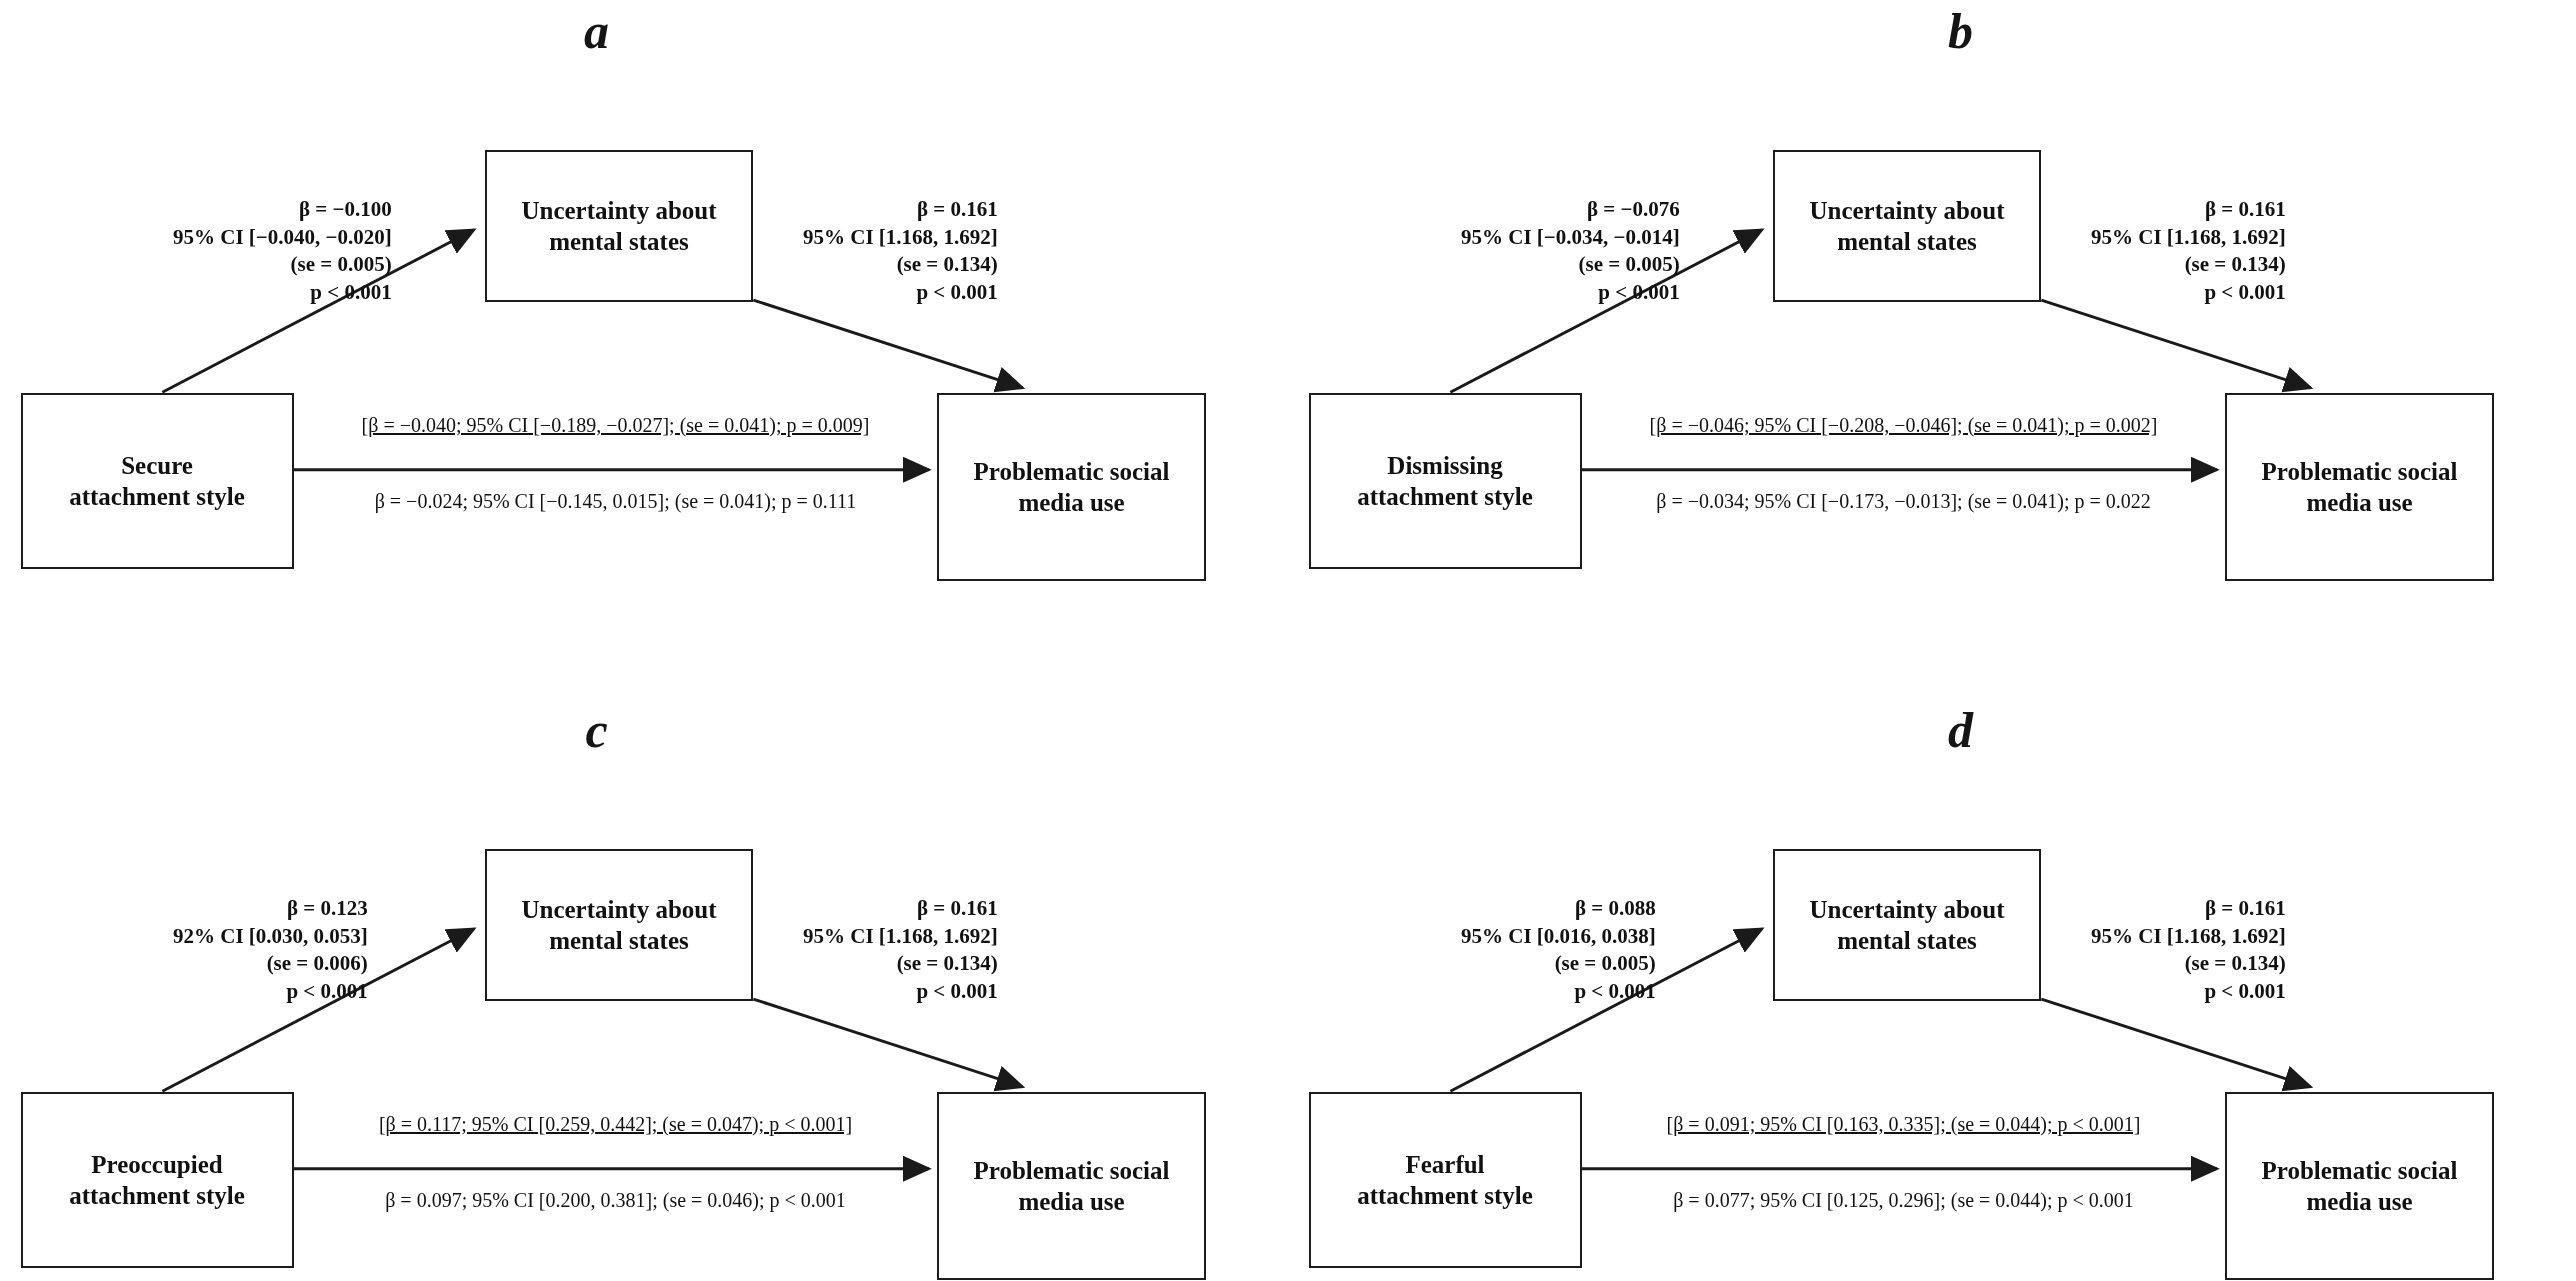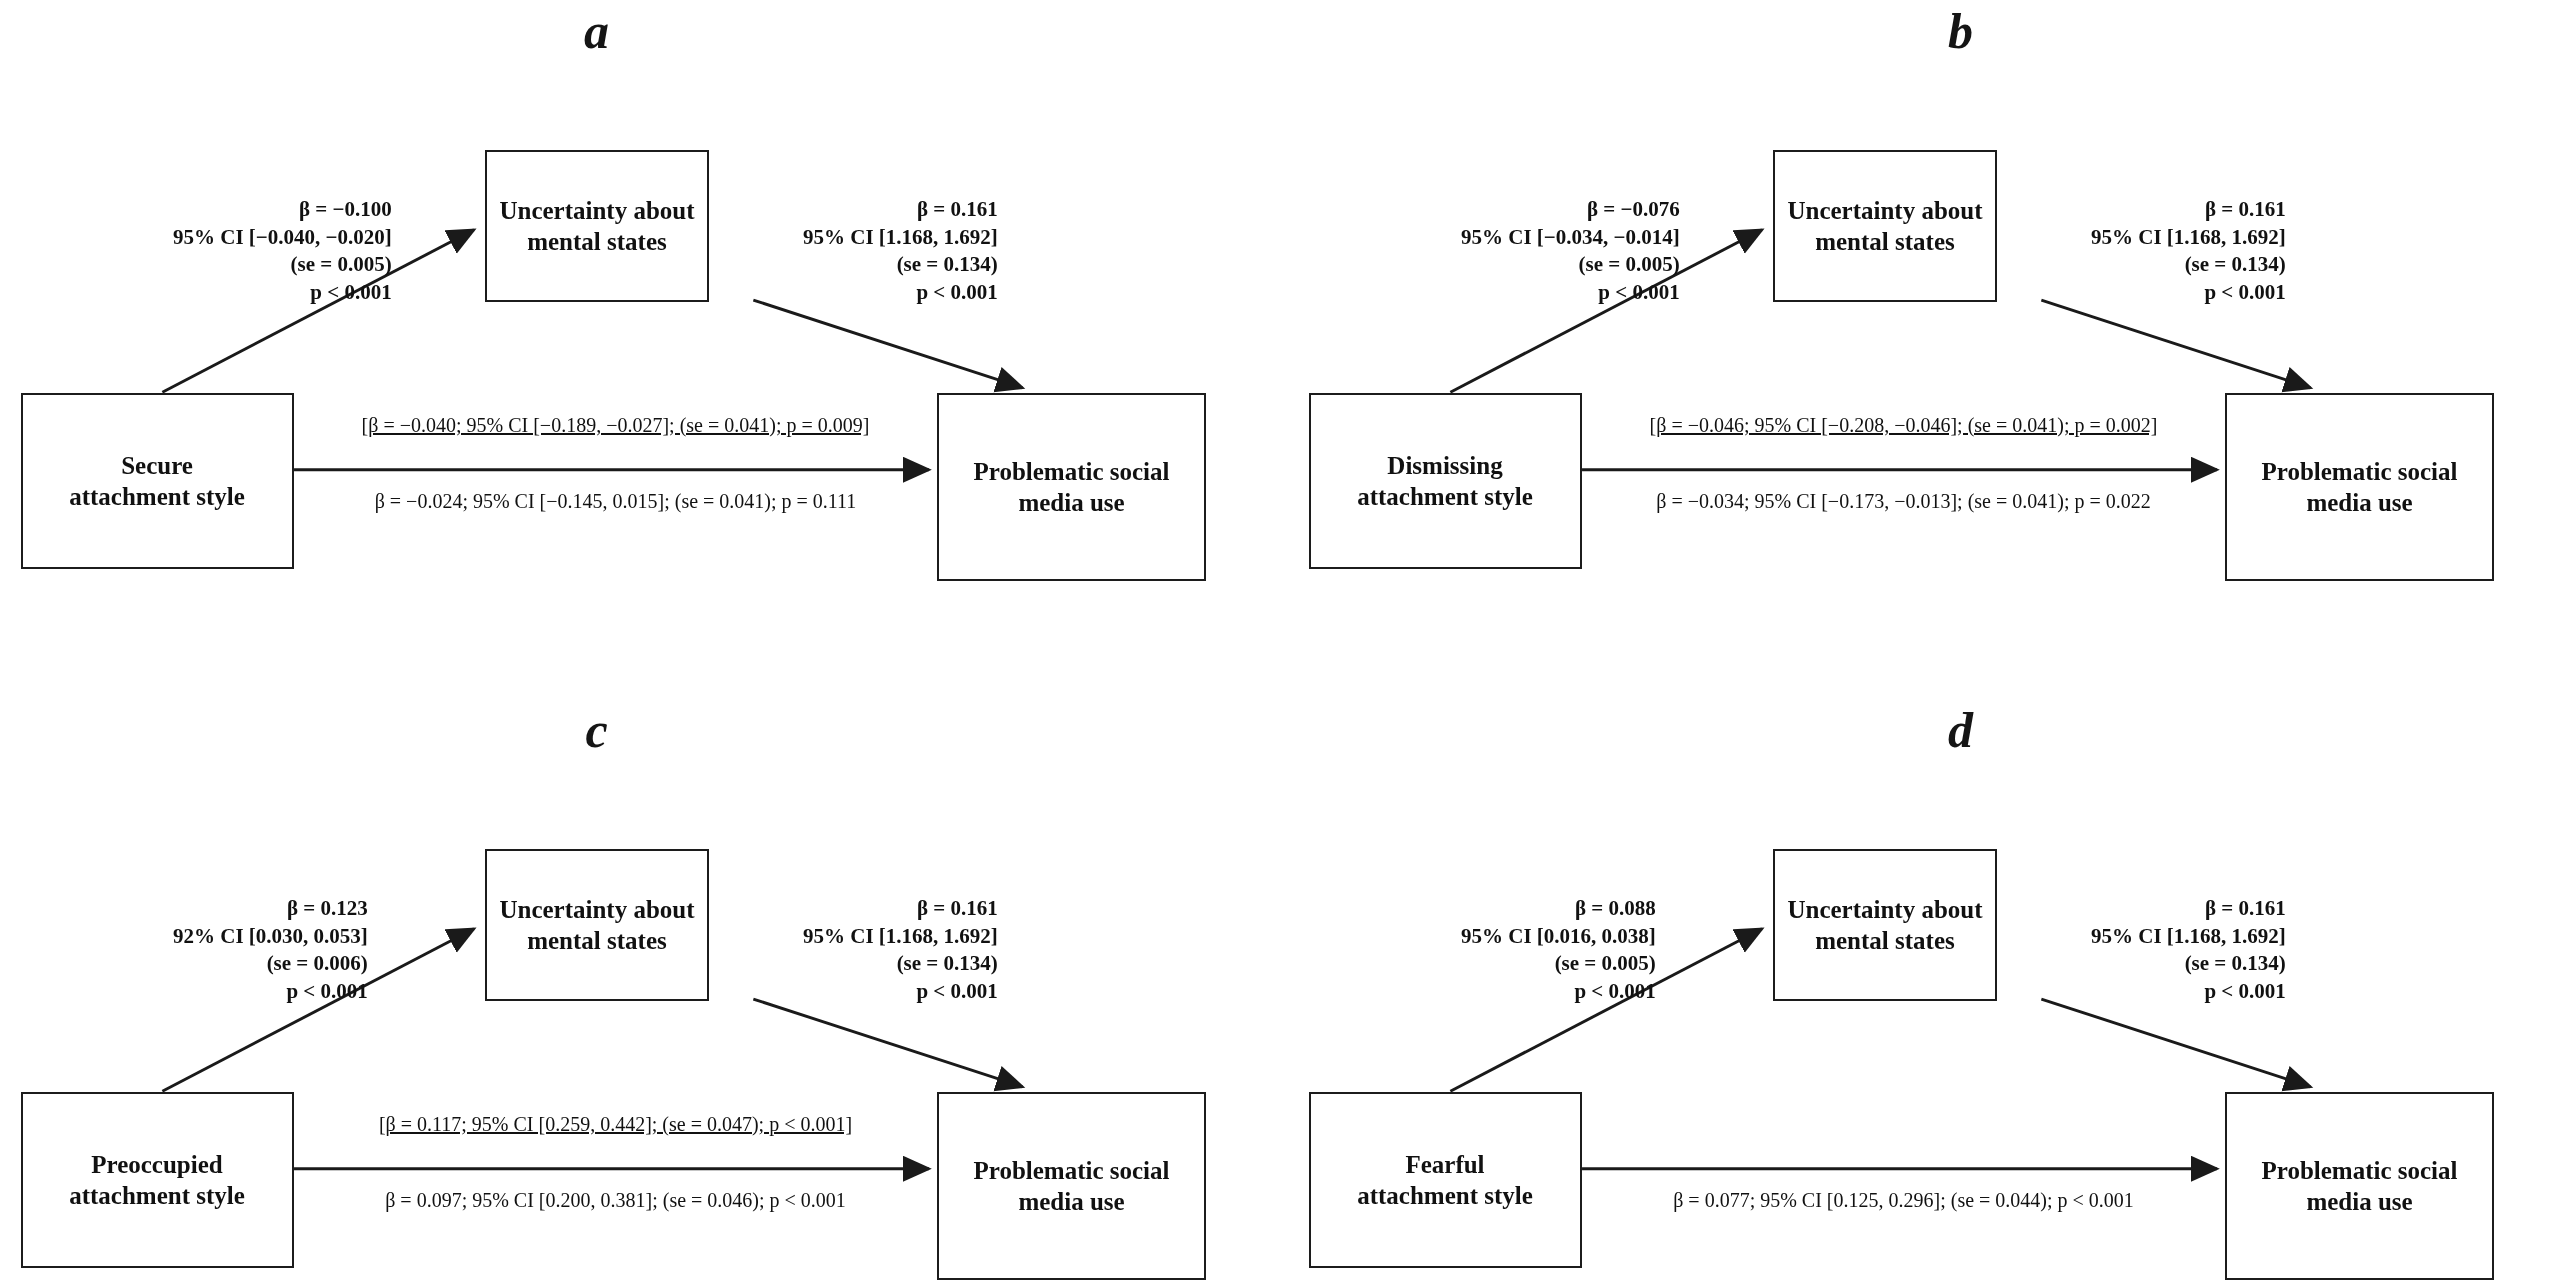--- a/index.html
+++ b/index.html
@@ -67,21 +67,21 @@
     border: 2.9px solid #1c1c1c;
     background: #ffffff;
     display: flex;
     align-items: center;
     justify-content: center;
     text-align: center;
     font-weight: bold;
     font-size: 25px;
     line-height: 1.25;
   }
-  .mediator-box { left: 485px;  top: 150px; width: 224px; height: 152px; }
+  .mediator-box { left: 485px;  top: 150px; width: 268px; height: 152px; }
   .left-box     { left: 20.5px;   top: 393px; width: 273px; height: 176px; }
   .right-box    { left: 937px; top: 393px; width: 269px; height: 188px; }
 
   .stats {
     position: absolute;
     font-size: 21px;
     line-height: 1.32;
     white-space: nowrap;
     text-align: right;
     font-weight: bold;
@@ -285,18 +285,19 @@
         <div>95% CI [0.016, 0.038]</div>
         <div>(se = 0.005)</div>
         <div>p &lt; 0.001</div>
       </div>
       <div class="stats b-stats">
         <div>β = 0.161</div>
         <div>95% CI [1.168, 1.692]</div>
         <div>(se = 0.134)</div>
         <div>p &lt; 0.001</div>
       </div>
+      <div class="inline-label total-label">[β = 0.091; 95% CI [0.163, 0.335]; (se = 0.044); p &lt; 0.001]</div>
       <div class="inline-label direct-label">β = 0.077; 95% CI [0.125, 0.296]; (se = 0.044); p &lt; 0.001</div>
     </div>
   </section>
 
 </div>
 
 
 </body></html>

